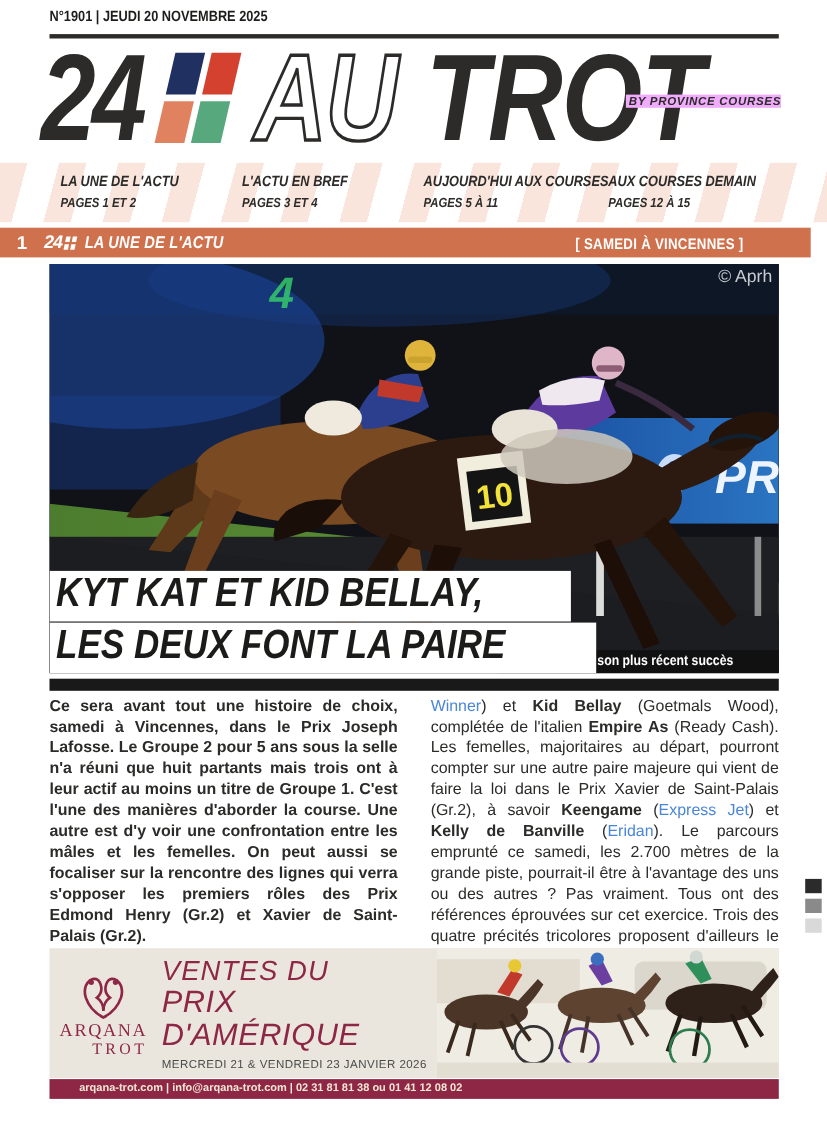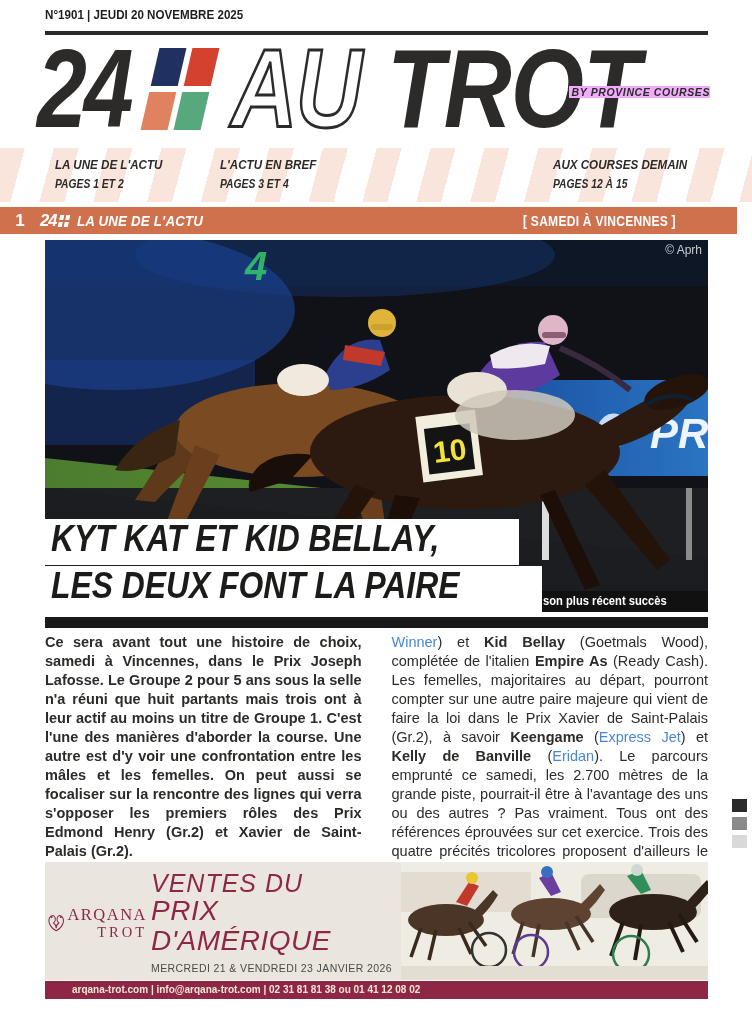--- a/index.html
+++ b/index.html
@@ -43,21 +43,21 @@
   .sb-mark{display:inline-flex;align-items:center;margin-right:8px;}
   .sb-mark .n{font-style:italic;font-weight:900;font-size:16.5px;letter-spacing:-1px;}
   .sb-dots{display:grid;grid-template-columns:4px 4px;grid-template-rows:5px 5px;gap:2px;
            margin-left:3px;transform:skewX(-12deg);}
   .sb-dots div{background:#ffffff;}
   .sb-title{font-style:italic;font-weight:900;font-size:15.5px;letter-spacing:.2px;}
   .sb-right{margin-left:auto;margin-right:36px;font-weight:bold;font-size:14px;letter-spacing:.3px;}
 
   
   .photo{position:absolute;left:45px;top:240px;width:663px;height:372px;background:#101218;overflow:hidden;}
-  .photo-credit{position:absolute;top:3px;right:6px;font-size:12px;color:#c9ccd2;z-index:4;}
+  .photo-credit{position:absolute;top:3px;right:6px;font-size:16px;color:#c9ccd2;z-index:4;}
   .photo-caption{position:absolute;right:0;bottom:0;background:rgba(16,16,16,.88);color:#ffffff;
                  font-size:13px;font-weight:bold;padding:2px 8px 4px;z-index:4;}
   .hl{position:absolute;left:0;background:#ffffff;padding:0 16px 5px 6px;z-index:5;
       font-style:italic;font-weight:900;font-size:37px;color:#1b1b19;line-height:1.1;}
   .hl1{bottom:47px;}.hl2{bottom:0;}
   .photo-rule{position:absolute;left:45px;top:617px;width:663px;height:11px;background:#191919;}
 
   
   .article{position:absolute;left:45px;top:633px;width:663px;display:flex;gap:30px;}
   .col{width:320px;text-align:justify;font-size:14.5px;line-height:19px;color:#2b2b29;}
@@ -65,21 +65,21 @@
   .para{margin:0;}
   .dropcap{float:left;font-size:46px;line-height:35px;font-weight:900;margin:2px 7px 0 0;color:#2b2b29;}
   .b{font-weight:bold;}
   .lnk{color:#4a86d8;cursor:pointer;}
   .pager{position:absolute;left:732px;top:799px;width:15px;}
   .pager div{width:15px;height:13px;margin-bottom:5px;}
   .pg1{background:#2b2b2b}.pg2{background:#8a8a8a}.pg3{background:#d9d9d9}
 
   
   .ad{position:absolute;left:45px;top:862px;width:663px;height:118px;background:#eae6dd;display:flex;overflow:hidden;}
-  .ad-left{width:102px;display:flex;flex-direction:row;align-items:center;justify-content:center;padding-top:4px;}
+  .ad-left{width:102px;display:flex;flex-direction:column;align-items:center;justify-content:center;padding-top:4px;}
   .ad-brand{font-family:"Liberation Serif", serif;color:#8e2746;line-height:1;}
   .ad-brand .l1{font-size:16.5px;letter-spacing:1.5px;}
   .ad-brand .l2{font-size:14.5px;letter-spacing:3px;text-align:right;margin-top:1px;}
   .ad-center{width:250px;padding:8px 0 0 4px;}
   .ad-t1,.ad-t2{font-family:Liberation Sans, sans-serif;font-style:italic;color:#8e2746;line-height:1.05;}
   .ad-t1{font-size:25px;letter-spacing:1px;}
   .ad-t2{font-size:28px;letter-spacing:.5px;}
   .ad-dates{font-size:10.5px;color:#4a4a48;margin-top:7px;letter-spacing:.4px;white-space:nowrap;}
   .ad-cta{display:inline-block;background:#8e2746;color:#ffffff;font-weight:bold;font-size:13.5px;
           padding:2px 10px 4px;margin-top:9px;border-radius:2px;cursor:pointer;white-space:nowrap;}
@@ -112,20 +112,24 @@
   </div>
 
   <div class="nav">
     <div class="nav-item ni1">
       <div class="nav-label"><span class="cond">LA UNE DE L'ACTU</span></div>
       <div class="nav-pages"><span class="cond">PAGES 1 ET 2</span></div>
     </div>
     <div class="nav-item ni2">
       <div class="nav-label"><span class="cond">L'ACTU EN BREF</span></div>
       <div class="nav-pages"><span class="cond">PAGES 3 ET 4</span></div>
+    </div>
+    <div class="nav-item ni3">
+      <div class="nav-label"><span class="cond">AUJOURD'HUI AUX COURSES</span></div>
+      <div class="nav-pages"><span class="cond">PAGES 5 À 11</span></div>
     </div>
     <div class="nav-item ni4">
       <div class="nav-label"><span class="cond">AUX COURSES DEMAIN</span></div>
       <div class="nav-pages"><span class="cond">PAGES 12 À 15</span></div>
     </div>
   </div>
 
   <div class="section-bar">
     <div class="sb-num">1</div>
     <div class="sb-mark">

